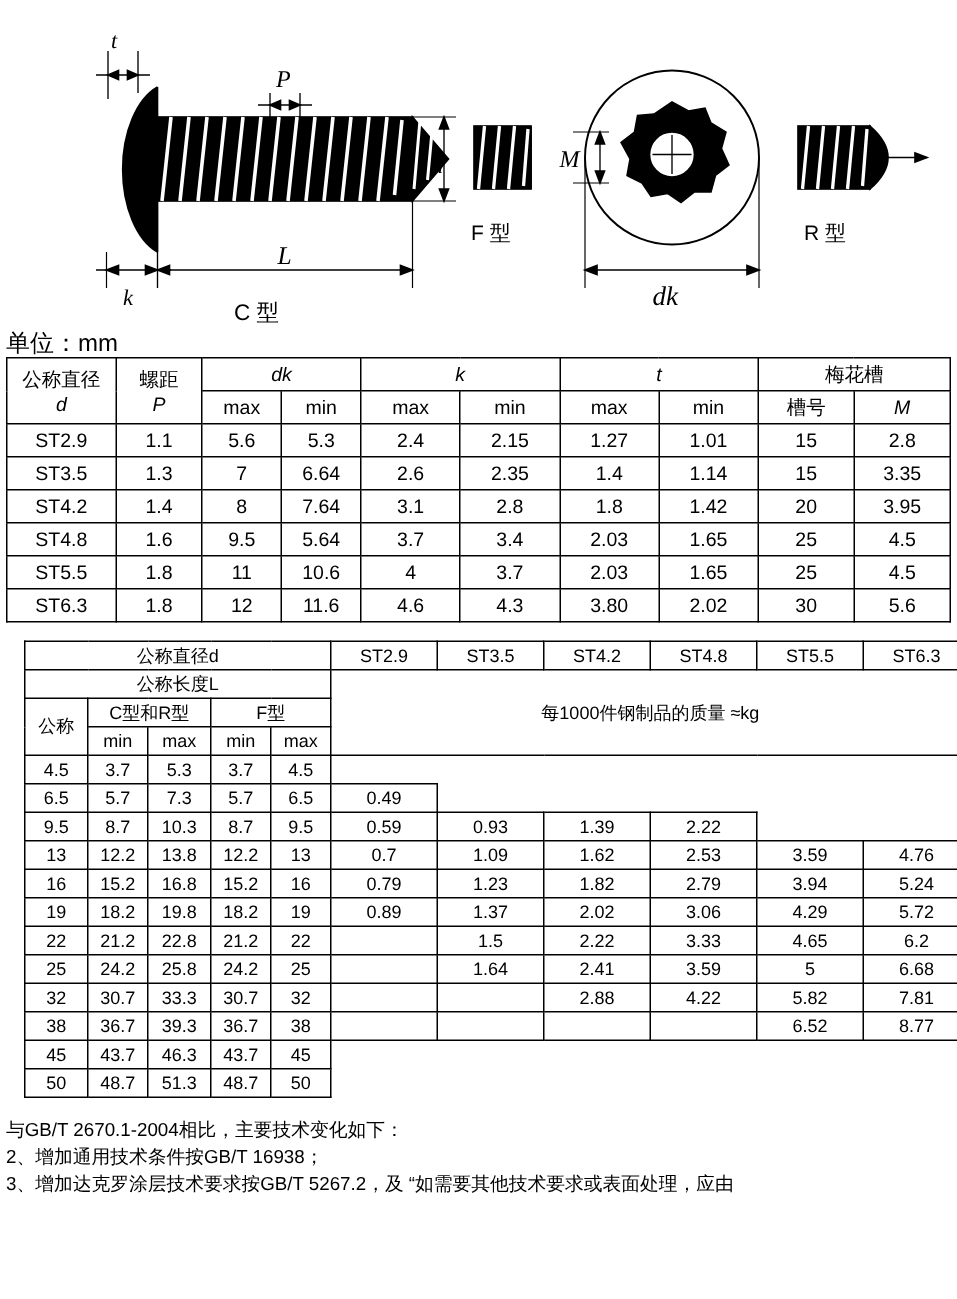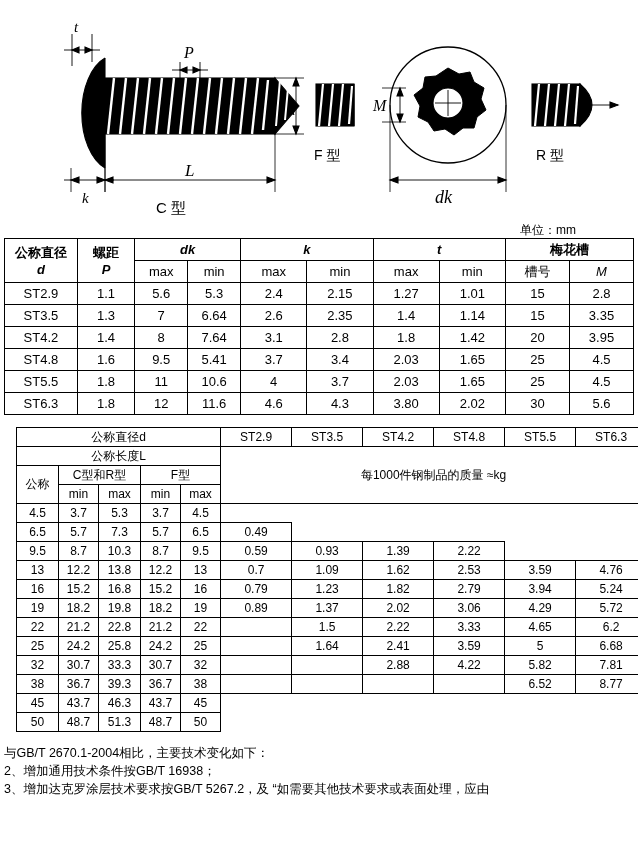--- a/index.html
+++ b/index.html
@@ -44,36 +44,34 @@
     text-align: center;
     vertical-align: middle;
     font-family: "Liberation Sans", sans-serif;
     font-weight: normal;
     padding: 0;
     height: 20px;
     font-size: 13px;
     white-space: nowrap;
   }
   .unit-line {
-    text-align: right;
-    font-size: 12px;
+    font-size: 16px;
     padding-right: 58px;
     height: 16px;
     line-height: 16px;
   }
   #table-main {
     width: 630px;
     margin: 0 0 8px 0;
   }
   #table-main td {
     height: 21px;
   }
   .hdr {
     font-size: 13px;
-    font-weight: bold;
   }
   .italic-h {
     font-style: italic;
   }
 
   #table-mass {
     width: 630px;
     margin: 12px;
   }
   #table-mass td {
@@ -301,21 +299,21 @@
         <td>2.8</td>
         <td>1.8</td>
         <td>1.42</td>
         <td>20</td>
         <td>3.95</td>
       </tr>
       <tr>
         <td>ST4.8</td>
         <td>1.6</td>
         <td>9.5</td>
-        <td>5.41</td>
+        <td>5.64</td>
         <td>3.7</td>
         <td>3.4</td>
         <td>2.03</td>
         <td>1.65</td>
         <td>25</td>
         <td>4.5</td>
       </tr>
       <tr>
         <td>ST5.5</td>
         <td>1.8</td>

